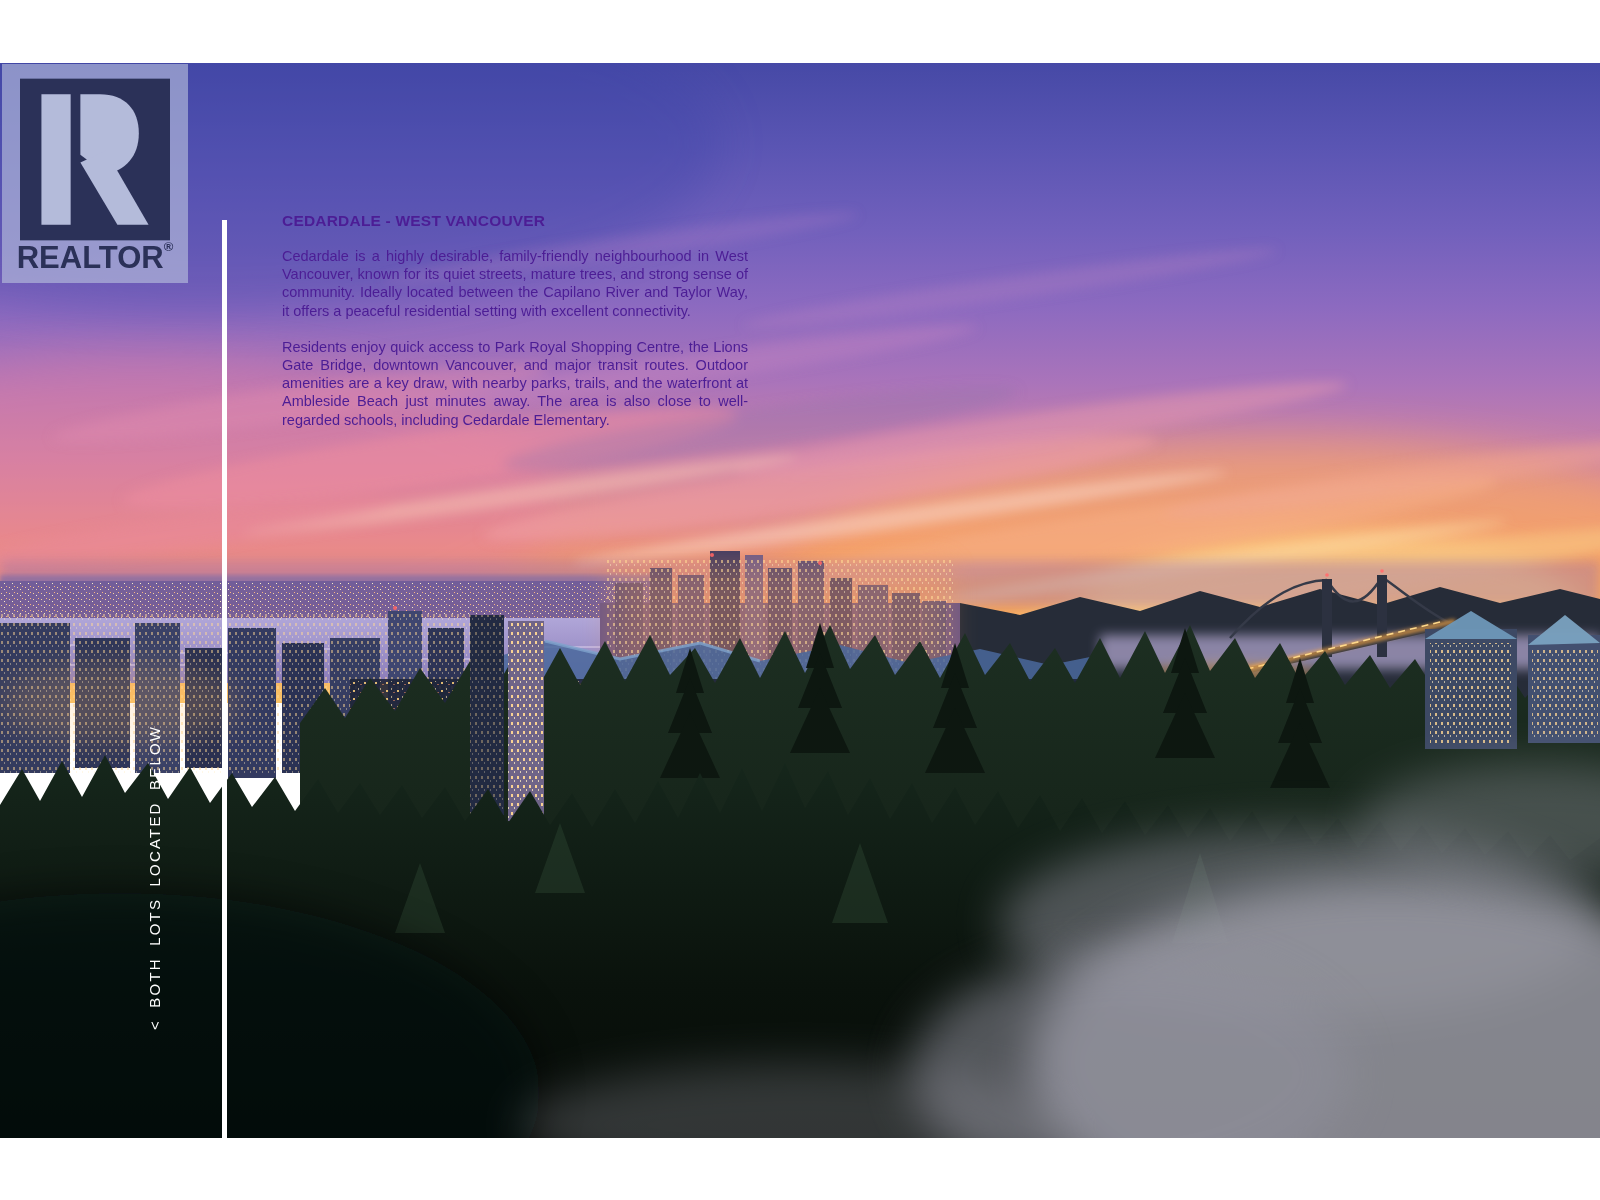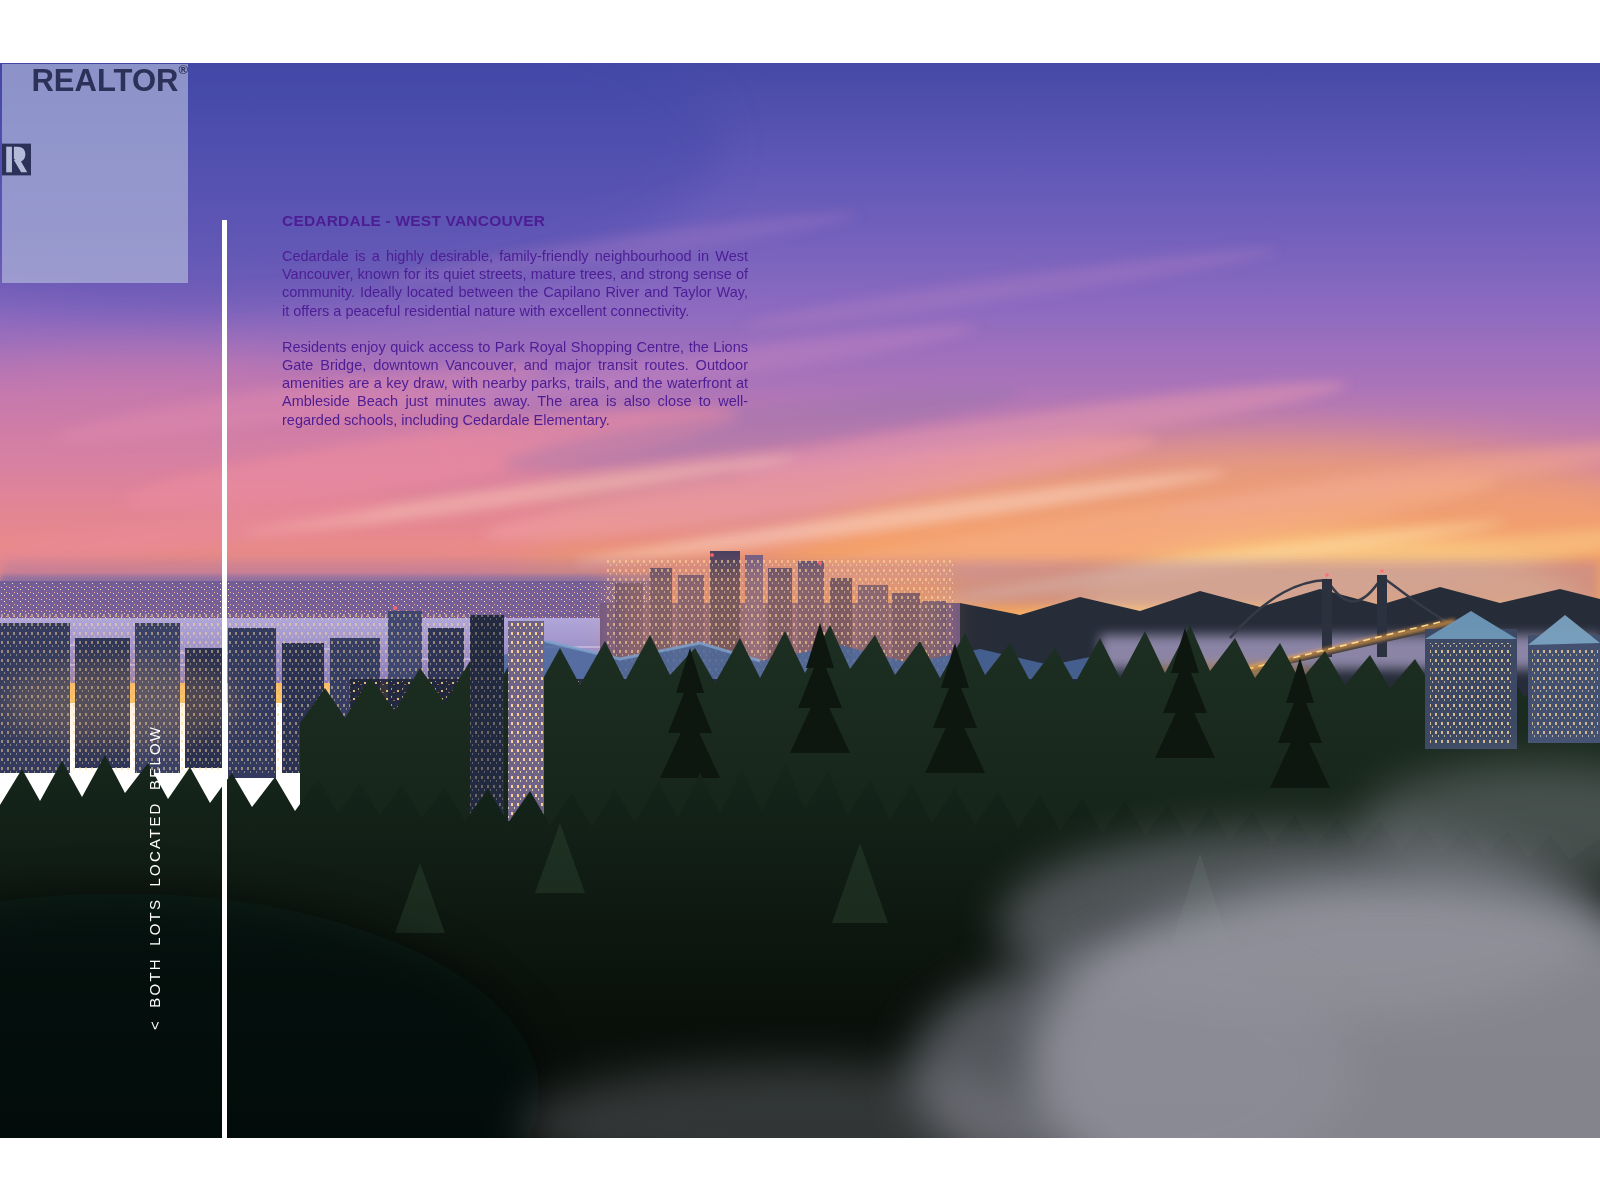--- a/index.html
+++ b/index.html
@@ -1,21 +1,21 @@
 <!DOCTYPE html>
 <html><head>
 <meta charset="utf-8">
 <style>
   html,body{margin:0;padding:0;background:#ffffff;}
   .canvas{position:relative;width:1600px;height:1200px;background:#ffffff;overflow:hidden;
           font-family:"Liberation Sans", sans-serif;}
   .photo{position:absolute;left:0;top:63px;width:1600px;height:1075px;display:block;}
   
   .logo{position:absolute;left:2px;top:64px;width:186px;height:219px;
-        background:rgba(186,193,221,0.62);display:flex;flex-direction:row;}
+        background:rgba(186,193,221,0.62);display:flex;flex-direction:column;align-items:center;}
   .logo-r{width:150px;height:163px;margin-top:14px;display:block;}
   .logo-word{margin-top:1px;font-size:31px;font-weight:700;color:#2b3158;letter-spacing:0px;line-height:1;
              display:flex;align-items:flex-start;}
   .logo-word .reg{font-size:13px;margin-top:-2px;}
   
   .vline{position:absolute;left:222px;top:220px;width:5px;height:918px;background:#ffffff;}
   
   .vtext{position:absolute;left:146px;top:778px;height:252px;width:20px;
          writing-mode:vertical-rl;transform:rotate(180deg);
          color:#ffffff;font-size:15px;font-weight:500;letter-spacing:2.2px;word-spacing:5px;
@@ -266,17 +266,17 @@
       <span class="reg">®</span>
     </div>
   </div>
 
   <div class="vline"></div>
 
   <div class="vtext">&lt; BOTH LOTS LOCATED BELOW</div>
 
   <div class="copy">
     <h1>CEDARDALE - WEST VANCOUVER</h1>
-    <p>Cedardale is a highly desirable, family-friendly neighbourhood in West Vancouver, known for its quiet streets, mature trees, and strong sense of community. Ideally located between the Capilano River and Taylor Way, it offers a peaceful residential nature with excellent connectivity.</p>
+    <p>Cedardale is a highly desirable, family-friendly neighbourhood in West Vancouver, known for its quiet streets, mature trees, and strong sense of community. Ideally located between the Capilano River and Taylor Way, it offers a peaceful residential setting with excellent connectivity.</p>
     <p>Residents enjoy quick access to Park Royal Shopping Centre, the Lions Gate Bridge, downtown Vancouver, and major transit routes. Outdoor amenities are a key draw, with nearby parks, trails, and the waterfront at Ambleside Beach just minutes away. The area is also close to well-regarded schools, including Cedardale Elementary.</p>
   </div>
 
 </div>
 
 </body></html>

